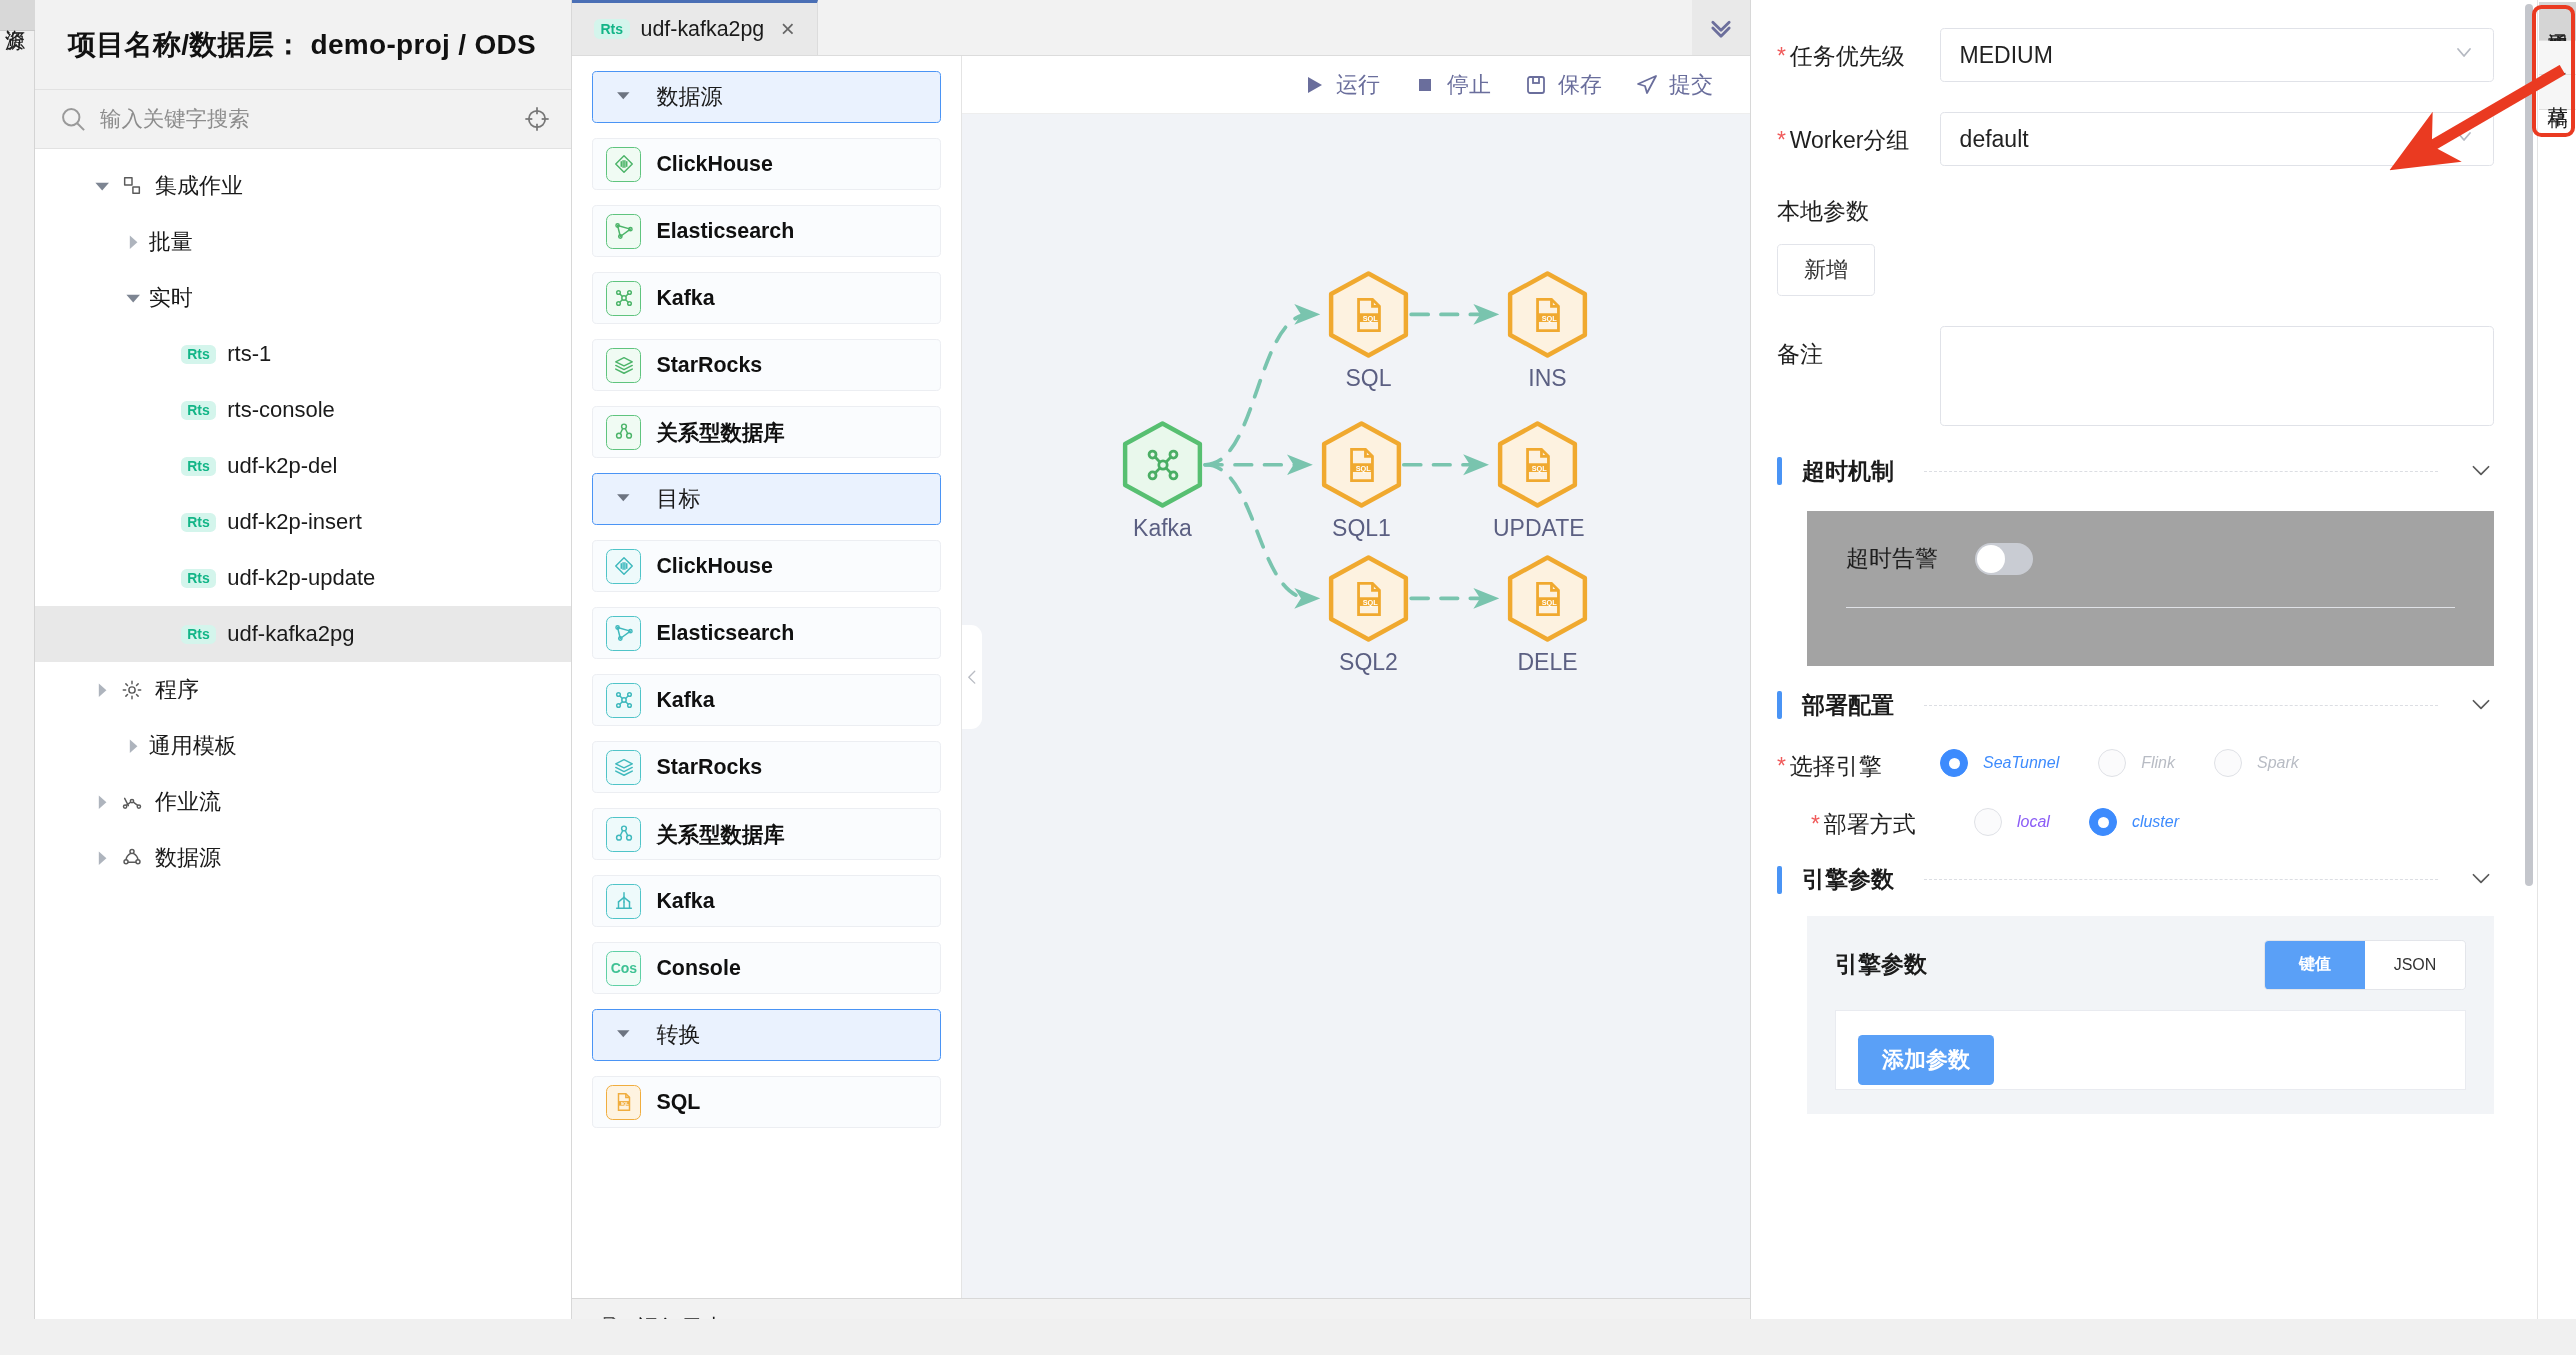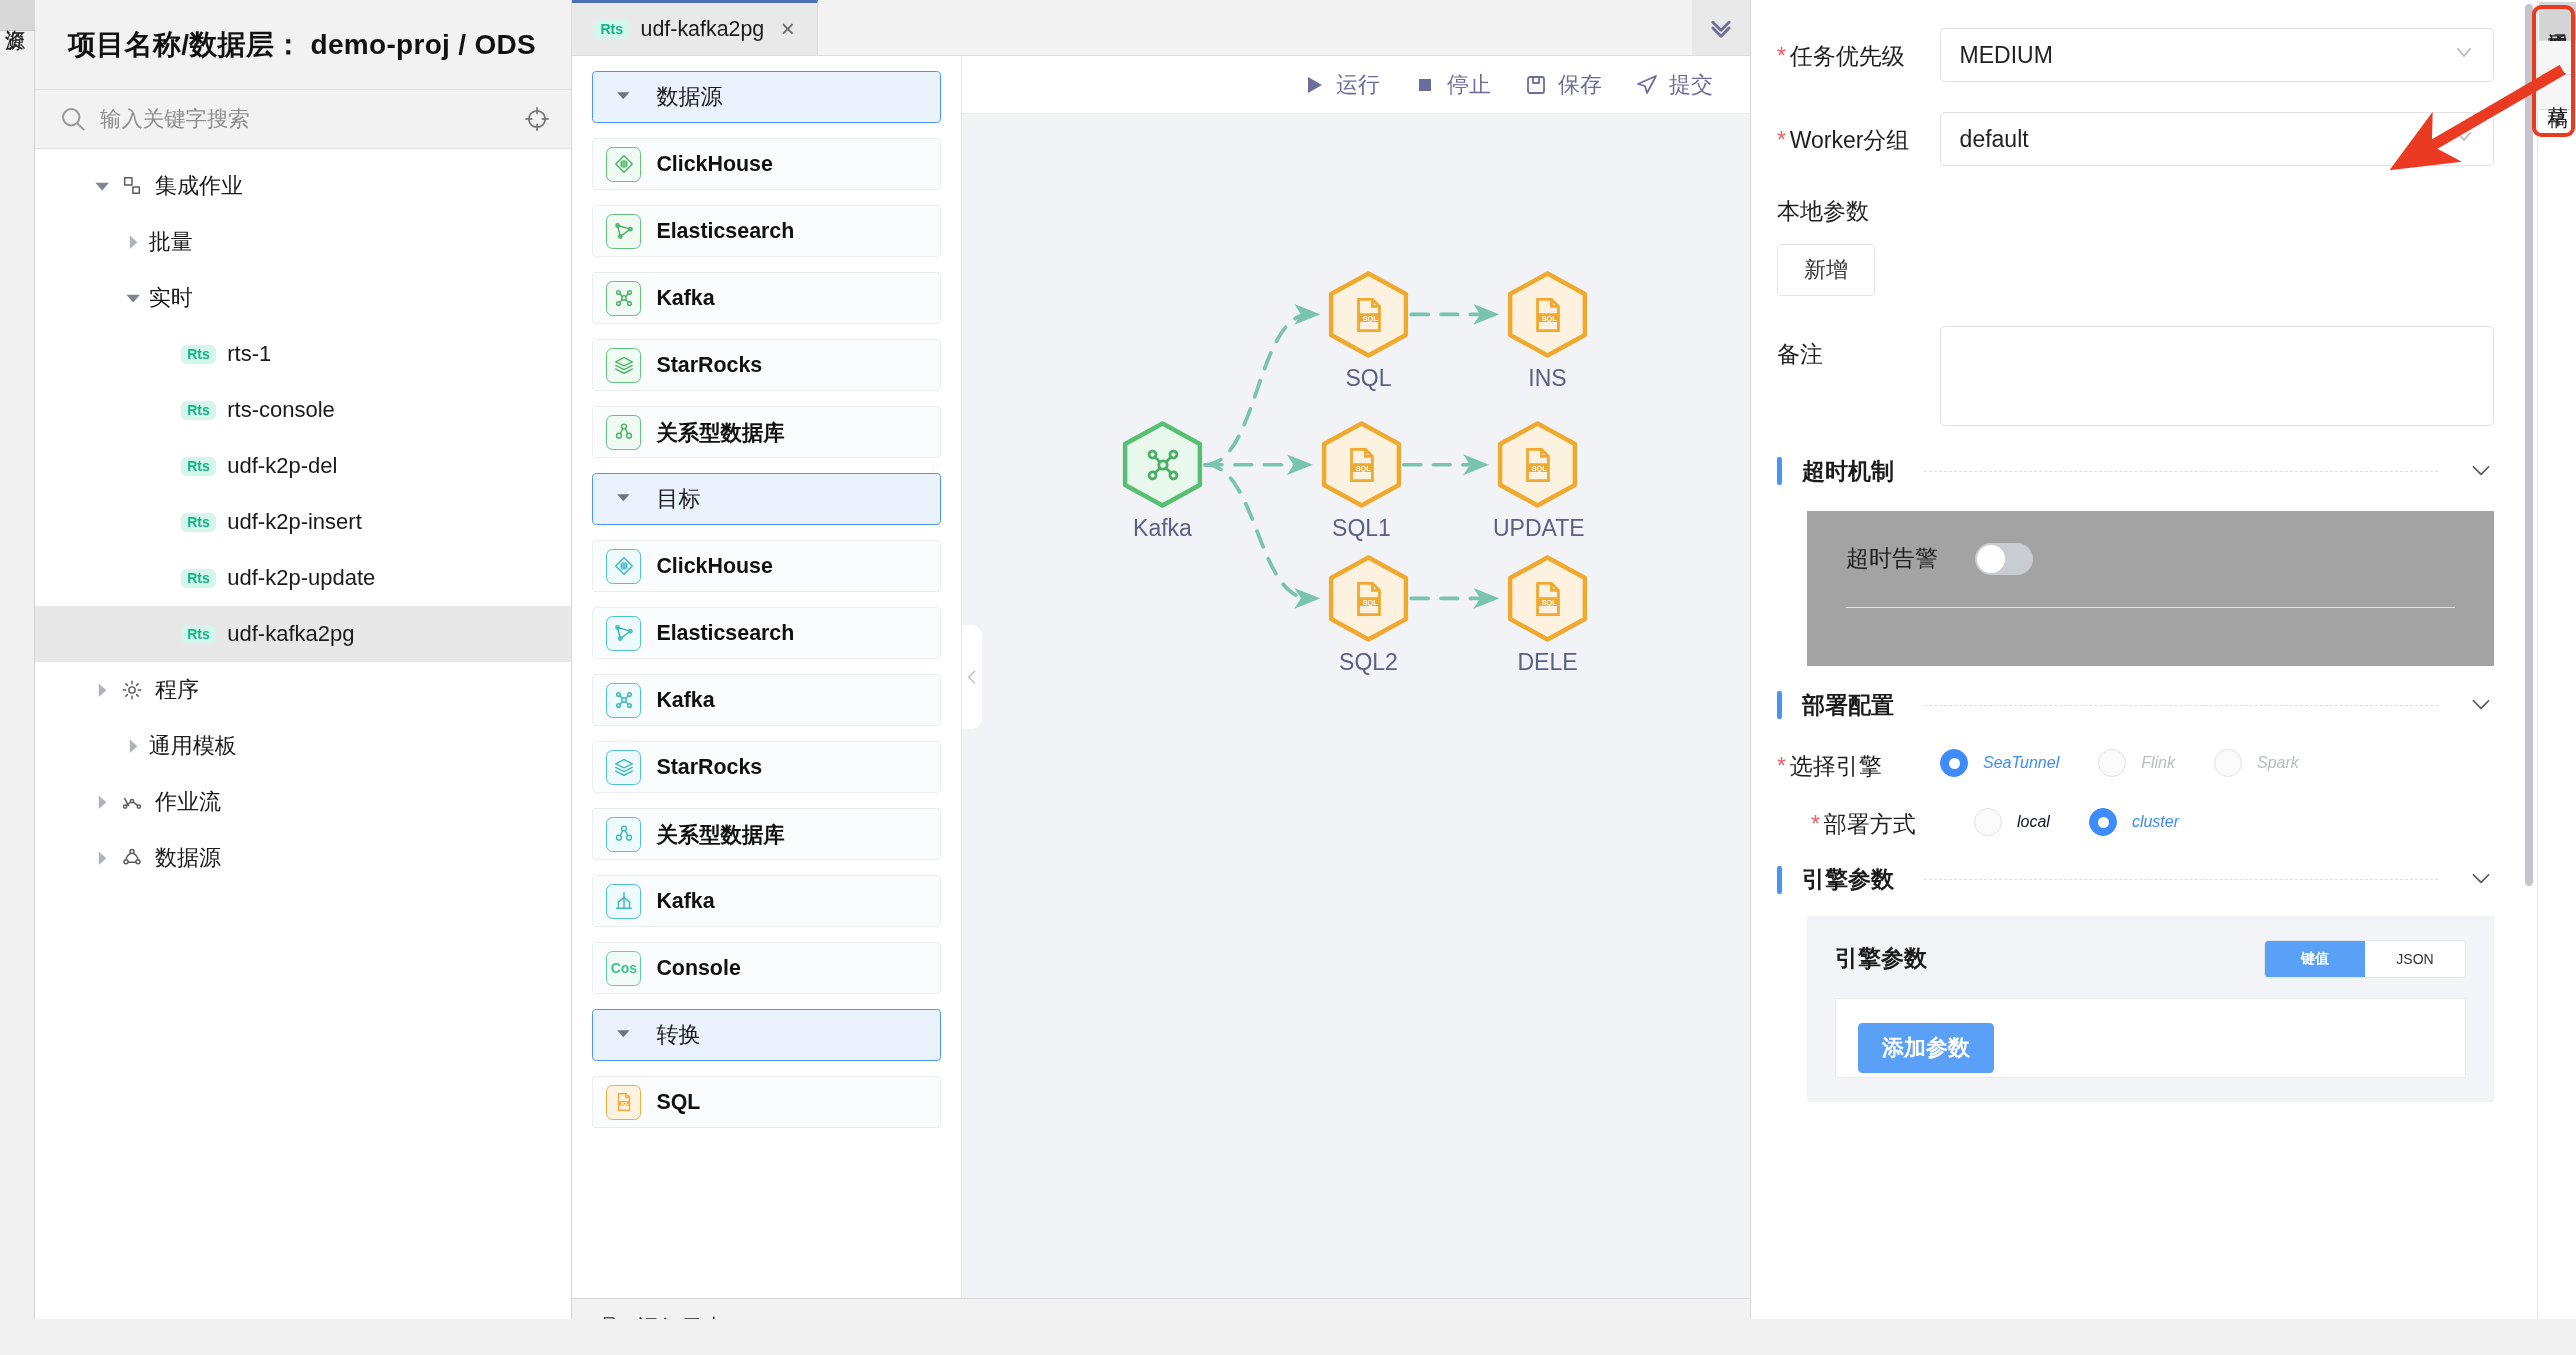--- a/index.html
+++ b/index.html
@@ -185,28 +185,28 @@
   .gray-card-foot { height:30px; }
 
   .radio-row { display:flex; align-items:center; gap:15px; padding-top:13px; }
   .radio { width:28px; height:28px; border-radius:50%; border:1.4px solid #dfe1e6;
            background:#fbfbfc; flex:0 0 28px; position:relative; cursor:pointer; }
   .radio.on { background:#3d8bfd; border-color:#3d8bfd; }
   .radio.on::after { content:""; position:absolute; top:8.4px; left:8.4px; width:11px; height:11px;
                      border-radius:50%; background:#fff; }
   .radio-text { font-size:16px; color:#3d8bfd; margin-right:24px;font-style:italic; }
   .radio-text.off { color:#b8bcc4; }
-  .radio-text.dark { color:#0f172a;text-align:center; }
+  .radio-text.dark { color:#8b5cf6;text-align:center; }
 
   .param-card { background:#f2f4f7; margin:20.4px 0 0 30px; padding:24px 28px; }
   .param-head { display:flex; align-items:center; }
   .param-head-title { font-size:23px; font-weight:bold; color:#1b1b1b; flex:1; }
   .seg { display:flex; border-radius:4.6px; overflow:hidden; border:0.9px solid #e3e5ea; }
-  .seg-btn { height:36px; min-width:100px; display:flex; align-items:center; justify-content:center;
-             font-size:14px; background:#fff; color:#333; cursor:pointer; }
+  .seg-btn { height:48px; min-width:100px; display:flex; align-items:center; justify-content:center;
+             font-size:16px; background:#fff; color:#333; cursor:pointer; }
   .seg-btn.active { background:#5aa0f7; color:#fff; font-weight:bold; }
   .param-body { background:#fff; border:0.9px solid #e9ebf0; margin-top:20.4px; padding:24px 0 0 22px; height:80px; }
   .btn-primary {
     height:50px; padding:0 24px; background:#5aa0f7; color:#fff; border:none; border-radius:4.6px;
     font-size:22px; font-weight:bold; cursor:pointer;
     font-family:"Liberation Sans","DejaVu Sans",sans-serif;
   }
 
   .panel-scrollbar {
     position:absolute; right:3.7px; top:3.7px; width:8.4px; height:882px;

